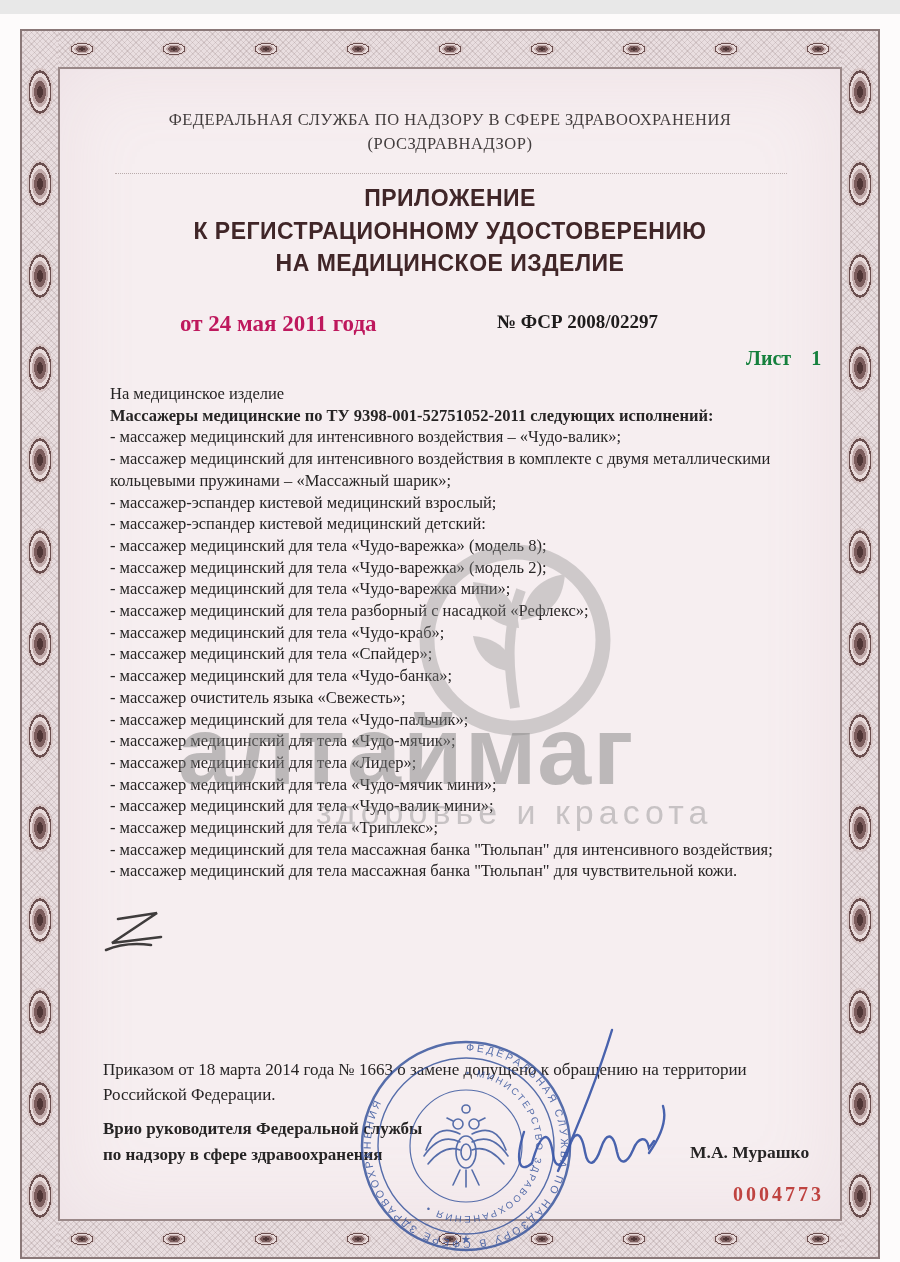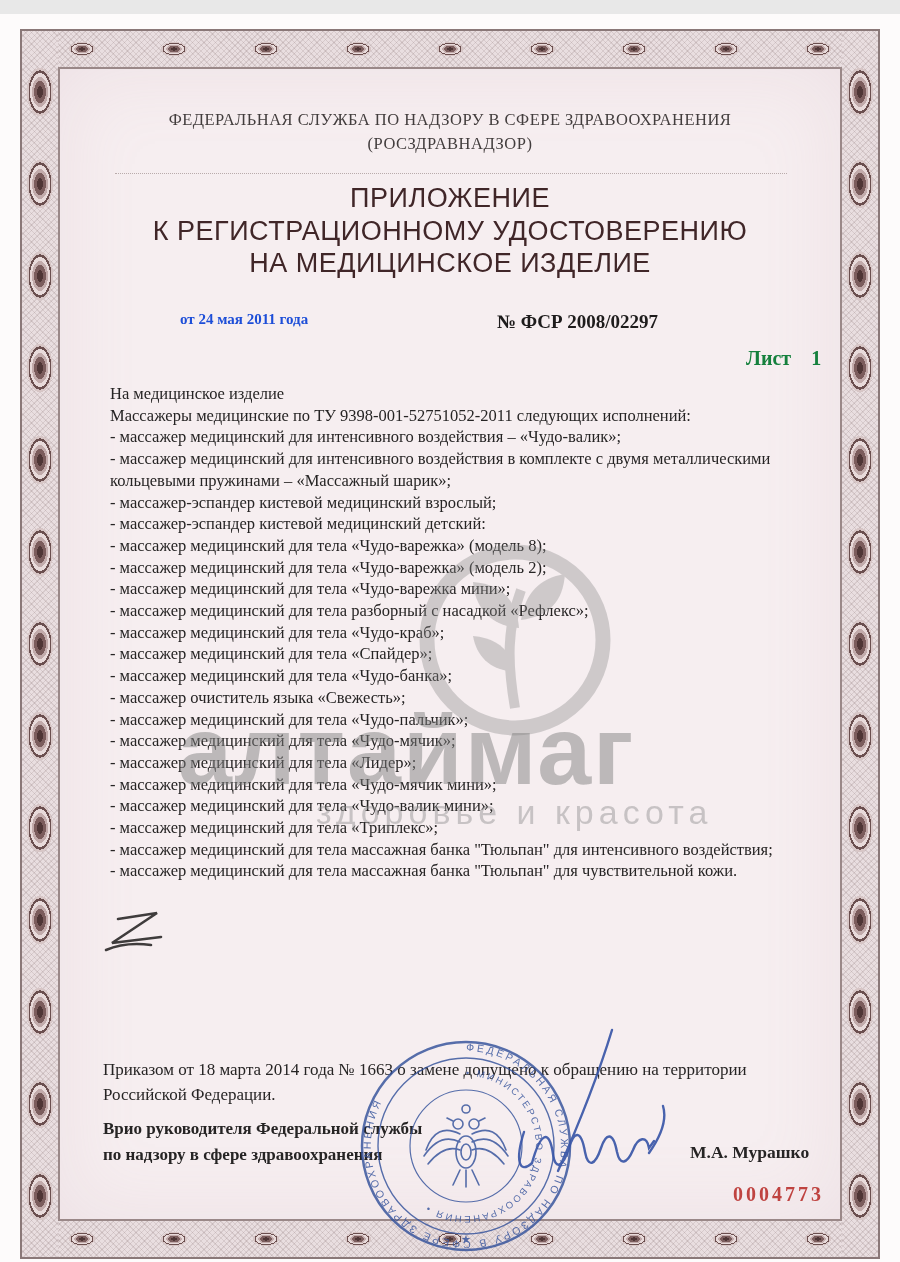--- a/index.html
+++ b/index.html
@@ -32,29 +32,29 @@
   .band-left{top:17px;bottom:19px;left:22px;width:36px;}
   .band-right{top:17px;bottom:19px;right:22px;width:36px;}
 
   
   .content{position:absolute;inset:0;z-index:2;}
   .gov-header{position:absolute;top:94px;left:100px;right:100px;text-align:center;
     font-size:16.5px;line-height:24px;color:#423d3d;letter-spacing:.5px;}
   .divider{position:absolute;top:159px;left:115px;width:672px;
     border-top:1px dotted #b9abab;}
   .doc-title{position:absolute;top:168px;left:0;right:0;text-align:center;
-    color:#402628;font-family:"Liberation Sans",sans-serif;font-weight:400;
-    font-size:27px;line-height:32.5px;letter-spacing:.5px;}
-  .meta-date{position:absolute;top:297px;left:180px;font-weight:700;font-size:15px;color:#1d4ed8;}
+    color:#402628;font-family:"Liberation Sans",sans-serif;font-weight:700;
+    font-size:23px;line-height:32.5px;letter-spacing:.5px;}
+  .meta-date{position:absolute;top:297px;left:180px;font-weight:700;font-size:23px;color:#be185d;}
   .meta-number{position:absolute;top:297px;left:497px;font-weight:700;font-size:19px;color:#1e1c1c;}
   .sheet{position:absolute;top:333px;left:746px;font-weight:700;font-size:20px;color:#15803d;}
   .sheet .num{margin-left:20px;}
   .body-block{position:absolute;top:369px;left:110px;width:694px;
     font-size:16.5px;line-height:21.7px;}
-  .body-block .heading{font-weight:400;}
+  .body-block .heading{font-weight:700;}
   .order-para{position:absolute;top:1043px;left:103px;width:712px;
     font-size:17px;line-height:25px;}
   .signer-title{position:absolute;top:1102px;left:103px;
     font-weight:700;font-size:17px;line-height:25.5px;}
   .signer-name{position:absolute;top:1128px;left:690px;font-weight:700;font-size:17.5px;}
   .serial{position:absolute;top:1169px;left:733px;color:#bf4340;
     font-size:20px;letter-spacing:3px;font-weight:700;}
 
   
   .wm{position:absolute;z-index:3;pointer-events:none;}

